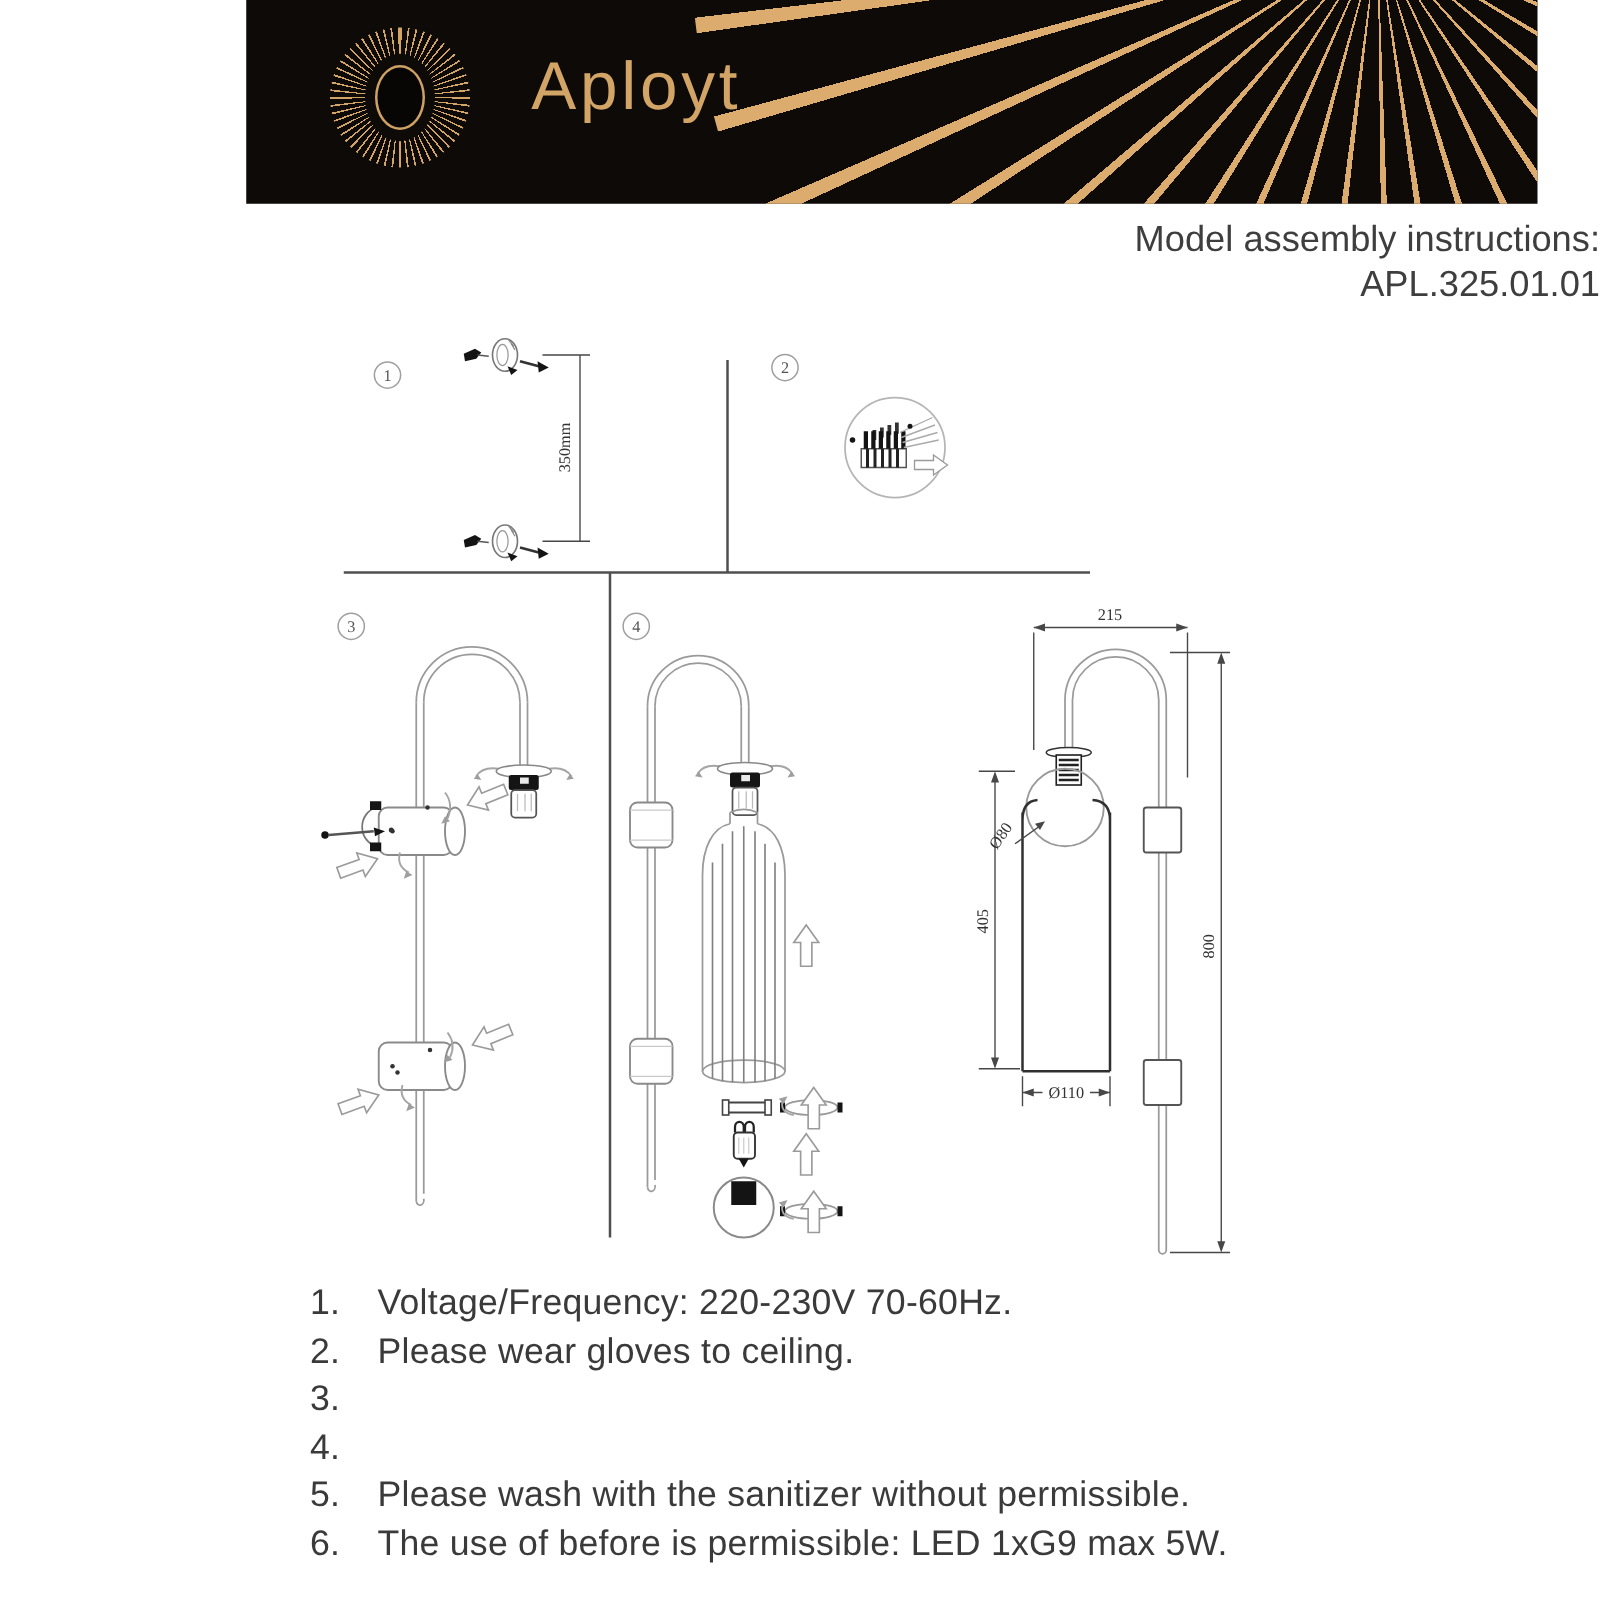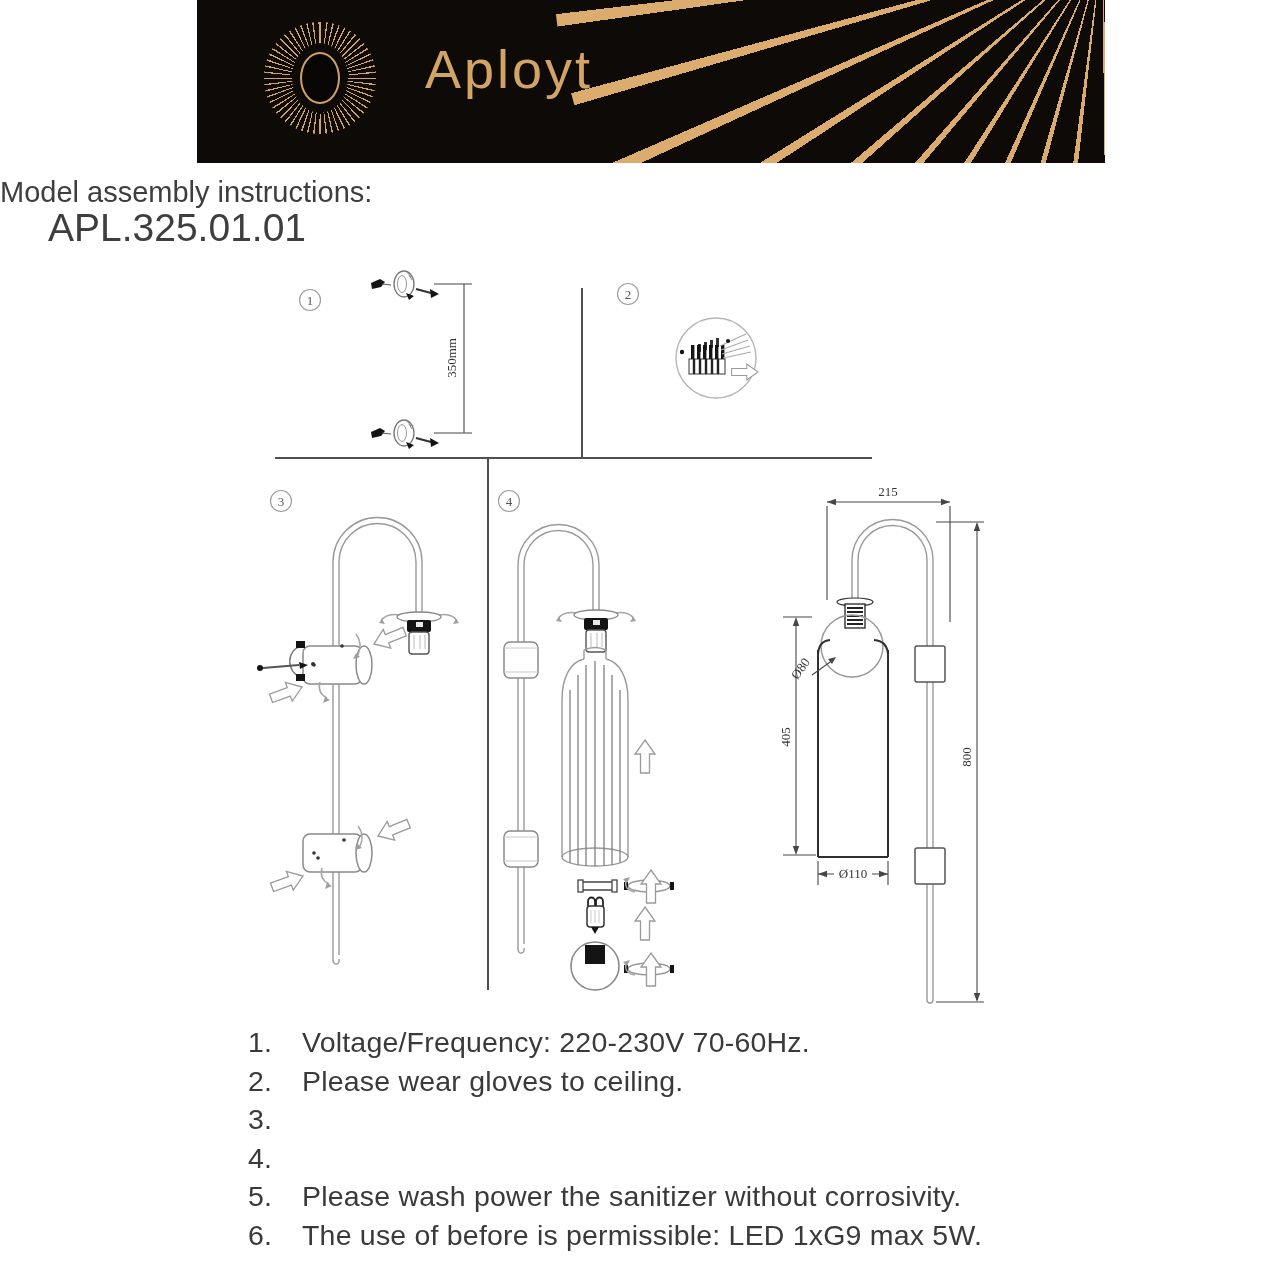--- a/index.html
+++ b/index.html
@@ -1,31 +1,31 @@
 <!DOCTYPE html>
 <html><head>
 <meta charset="utf-8">
 <style>
   html,body{margin:0;padding:0;}
   body{width:1280px;height:1280px;background:#ffffff;position:relative;overflow:hidden;
        font-family:"Liberation Sans",sans-serif;}
   
-  .banner{position:absolute;left:197px;top:0;width:908px;height:163px;background:#0d0a08;overflow:hidden;}
+  .banner{position:absolute;left:197px;top:0;width:1033px;height:163px;background:#0d0a08;overflow:hidden;}
   .rays{position:absolute;left:355px;top:-600px;width:1100px;height:1100px;border-radius:50%;
         background:repeating-conic-gradient(from 178deg,#dcab6e 0deg 1.3deg,rgba(0,0,0,0) 1.3deg 8.4deg);}
   .starburst{position:absolute;left:67px;top:22px;width:112px;height:112px;border-radius:50%;
         background:repeating-conic-gradient(#d2a466 0deg 1.5deg,rgba(0,0,0,0) 1.5deg 6.4deg);}
   .starCore{position:absolute;left:95px;top:43px;width:56px;height:70px;border-radius:50%;background:#0d0a08;}
   .starRing{position:absolute;left:103px;top:52px;width:40px;height:52px;border-radius:50%;
         background:#080604;border:2px solid #cfa164;box-sizing:border-box;}
   .brandName{position:absolute;left:228px;top:42px;font-size:54px;line-height:1;color:#d2a466;letter-spacing:3px;}
   
-  .titleWrap{position:absolute;left:0;top:174px;width:100%;text-align:left;color:#3e3e3e;}
+  .titleWrap{position:absolute;left:0;top:174px;width:100%;text-align:right;color:#3e3e3e;}
   .titleWrap .t1{font-size:29px;line-height:36px;}
-  .titleWrap .t2{font-size:39px;line-height:36px;margin-left:48px;}
+  .titleWrap .t2{font-size:29px;line-height:36px;margin-left:48px;}
   
   svg.sheet{position:absolute;left:0;top:0;}
   .art{fill:none;stroke:#9a9a9a;stroke-width:1.4;}
   .divl{fill:none;stroke:#4f4f4f;stroke-width:2;}
   .dim{fill:none;stroke:#474747;stroke-width:1.1;}
   .dimF{fill:#474747;stroke:none;}
   .dimText{font:13px "Liberation Serif",serif;fill:#333;}
   .badge{fill:#fff;stroke:#9f9f9f;stroke-width:1.2;}
   .badgeText{font:13px "Liberation Serif",serif;fill:#555;text-anchor:middle;}
   .harrowS{fill:#fefefe;stroke:#9a9a9a;stroke-width:1.3;}
@@ -262,19 +262,19 @@
     <span class="txt">Please wear gloves to ceiling.</span>
   </div>
   <div class="row">
     <span class="num">3.</span>
   </div>
   <div class="row">
     <span class="num">4.</span>
   </div>
   <div class="row">
     <span class="num">5.</span>
-    <span class="txt">Please wash power the sanitizer without corrosivity.</span>
+    <span class="txt">Please wash with the sanitizer without permissible.</span>
   </div>
   <div class="row">
     <span class="num">6.</span>
     <span class="txt">The use of before is permissible: LED 1xG9 max 5W.</span>
   </div>
 </div>
 
 </body></html>

